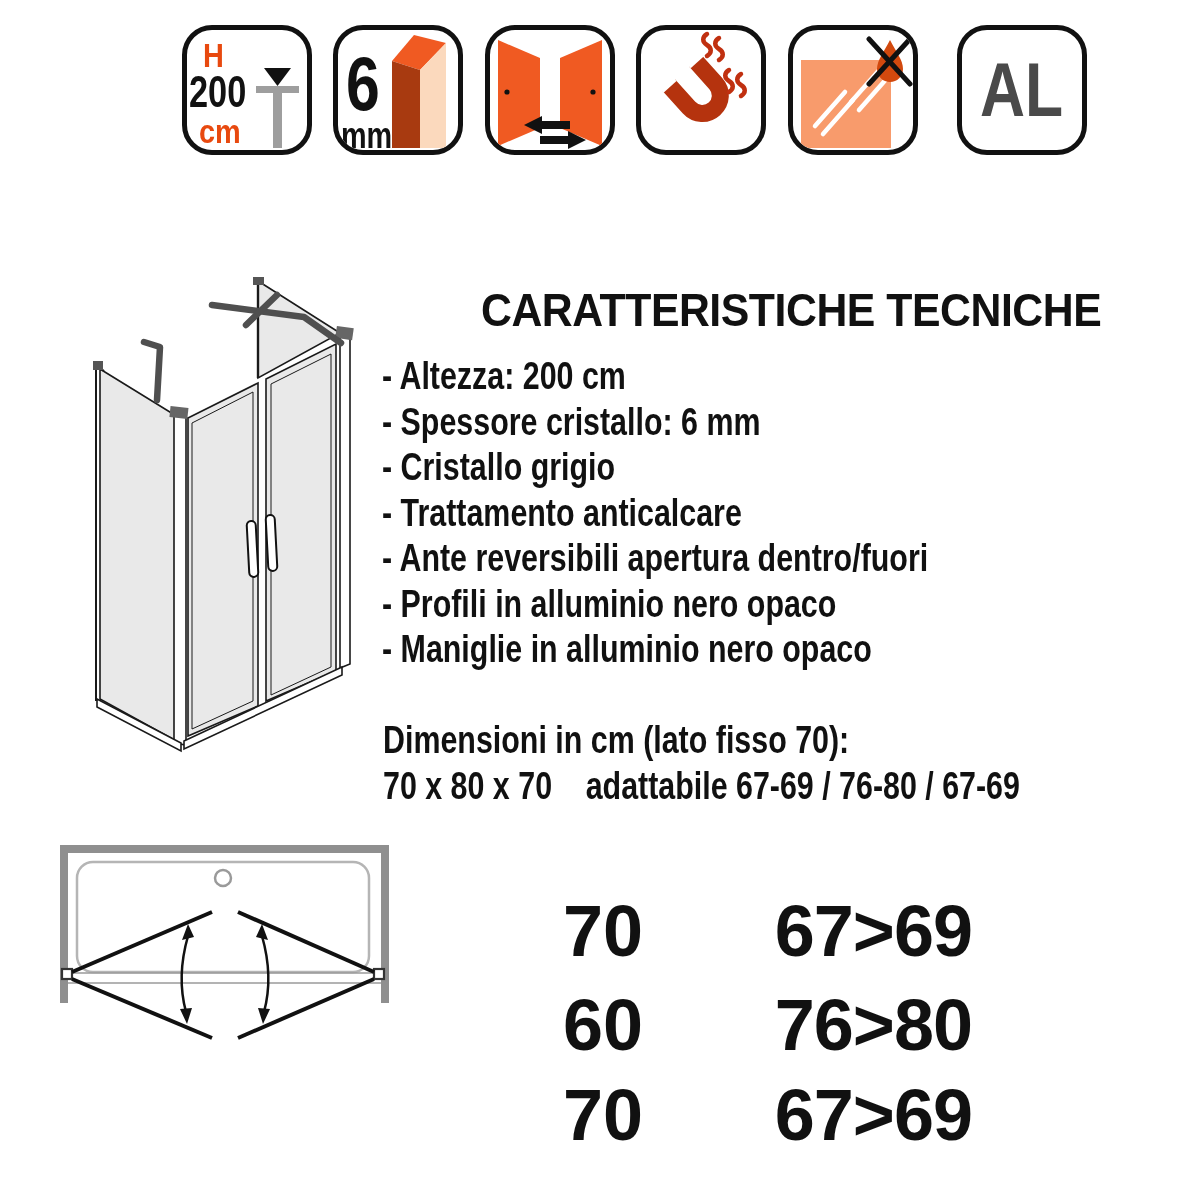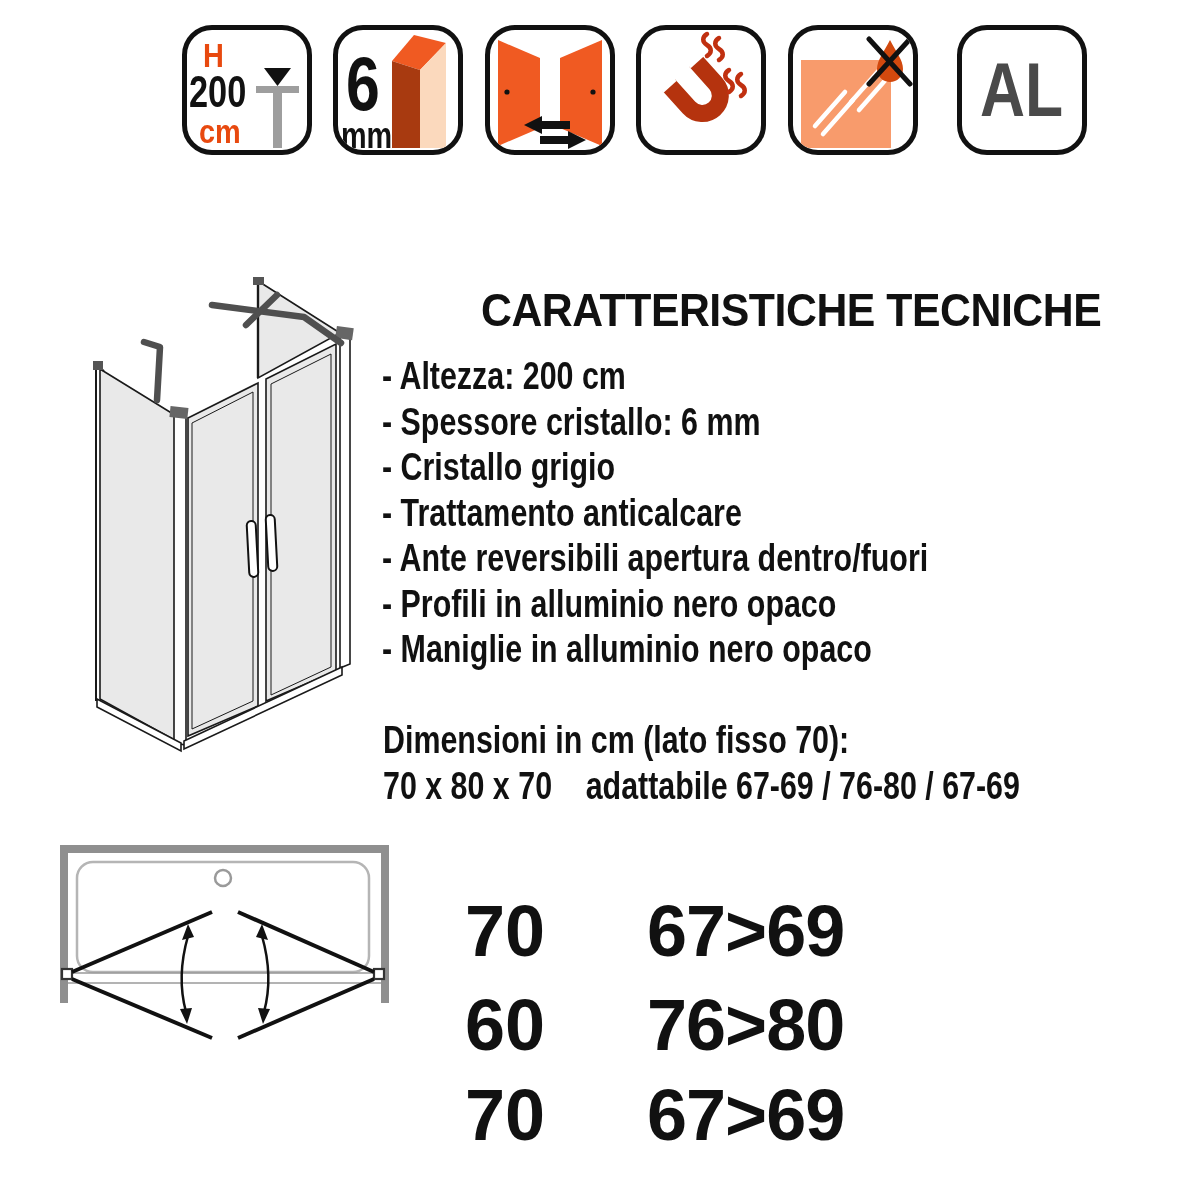--- a/index.html
+++ b/index.html
@@ -14,22 +14,22 @@
   
   .title{position:absolute;left:481px;top:283px;font-size:46px;font-weight:bold;white-space:nowrap;
          transform:scaleX(0.93);transform-origin:left top;letter-spacing:-0.5px;}
   .features{position:absolute;left:382px;top:354px;font-size:38px;font-weight:bold;line-height:45.5px;
             white-space:nowrap;transform:scaleX(0.80);transform-origin:left top;}
   .dims{position:absolute;left:383px;top:718px;font-size:38px;font-weight:bold;line-height:45.5px;
         white-space:nowrap;transform:scaleX(0.80);transform-origin:left top;}
   .dims .row2{display:flex;gap:42px;}
   
   .size-row{position:absolute;height:72px;font-size:72px;font-weight:bold;line-height:72px;}
-  .size-col1{position:absolute;left:465px;width:200px;text-align:left;}
-  .size-col2{position:absolute;left:647px;width:300px;text-align:left;letter-spacing:-1px;}
+  .size-col1{position:absolute;left:443px;width:200px;text-align:right;}
+  .size-col2{position:absolute;left:672px;width:300px;text-align:right;letter-spacing:-1px;}
 </style>
 </head>
 <body>
 
 <div id="canvas">
 
   <div class="badge" style="left:182px;">
     <span class="b-txt" style="left:16px;top:8px;font-size:34px;color:#e8490f;transform:scaleX(.85);">H</span>
     <span class="b-txt" style="left:2px;top:40px;font-size:44px;color:#111;transform:scaleX(.78);">200</span>
     <span class="b-txt" style="left:12px;top:84px;font-size:34px;color:#e8490f;transform:scaleX(.85);">cm</span>

